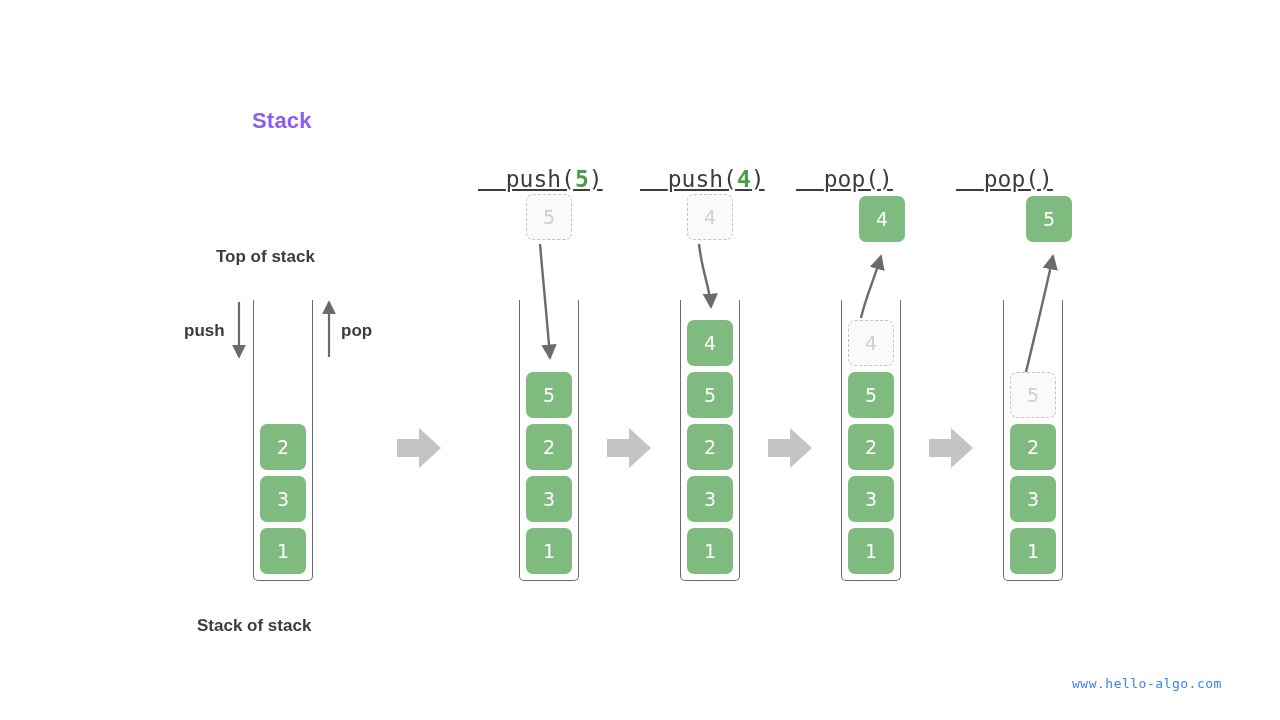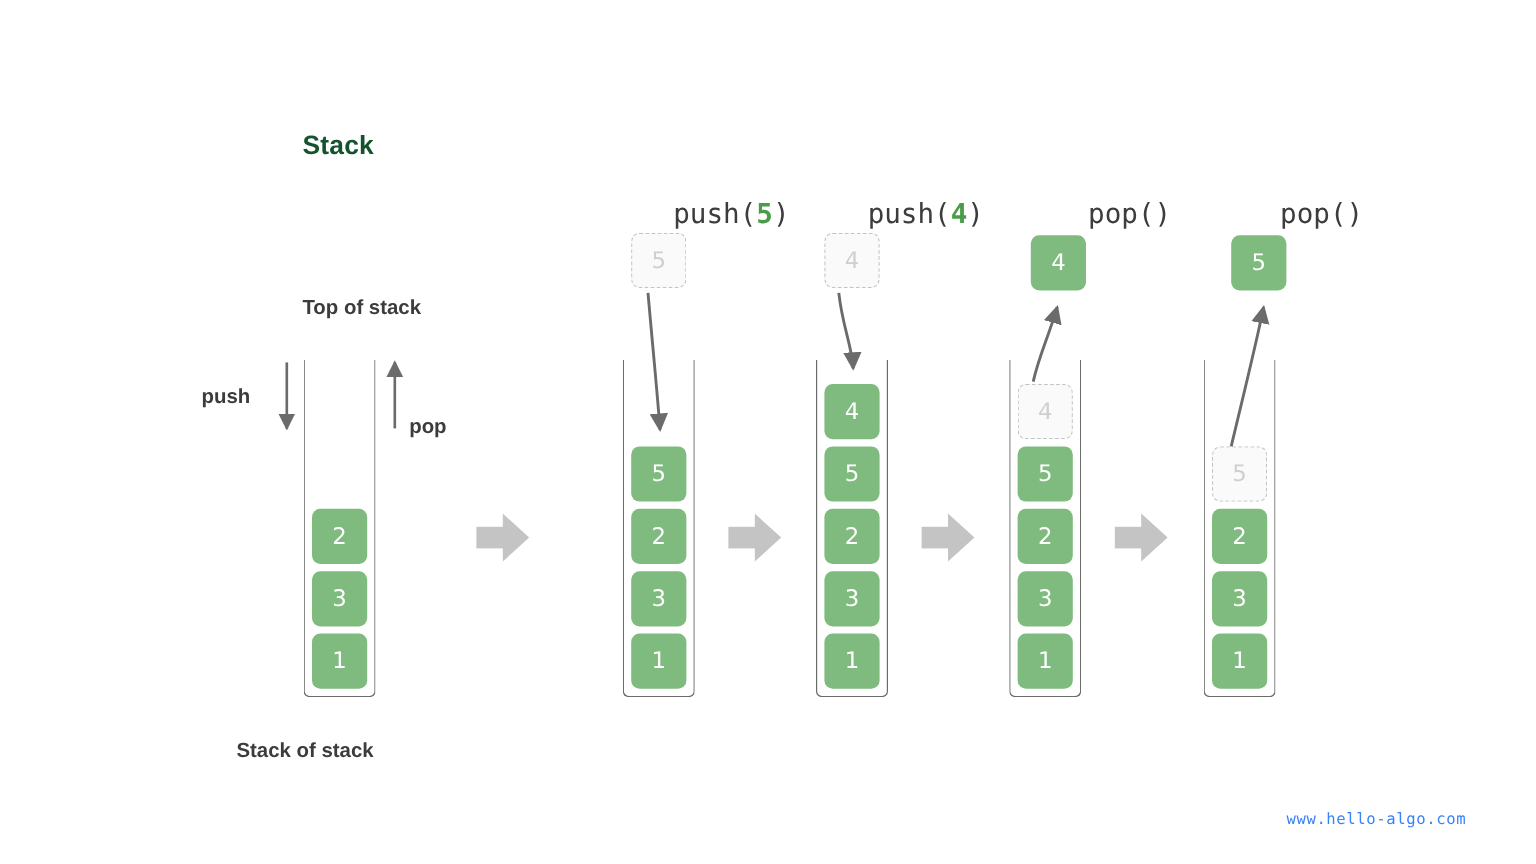--- a/index.html
+++ b/index.html
@@ -16,66 +16,65 @@
   }
 
   
   .abs { position: absolute; }
 
   
   #stack-title {
     left: 252px; top: 108px;
     font-size: 22px;
     font-weight: bold;
-    color: #14532d;
+    color: #8b5cf6;
     letter-spacing: .2px;
   }
   #top-of-stack-label {
     left: 216px; top: 247px;
     font-size: 17px;
     font-weight: bold;
     color: #3c3c3c;
-    margin-left: 36px;
   }
   #bottom-of-stack-label {
     left: 197px; top: 616px;
     font-size: 17px;
     font-weight: bold;
     color: #3c3c3c;
   }
   #push-label {
-    left: 168px; top: 321px;
+    left: 184px; top: 321px;
     font-size: 17px;
     font-weight: bold;
     color: #3c3c3c;
   }
   #pop-label {
     left: 341px; top: 321px;
     font-size: 17px;
     font-weight: bold;
     color: #3c3c3c;
-    margin-top: 25px;
   }
   #watermark {
     left: 1072px; top: 676px;
     font-family: "DejaVu Sans Mono", monospace;
     font-size: 13px;
     color: #3b82f6;
     letter-spacing: .5px;
   }
 
   
   .op-header {
     font-family: "DejaVu Sans Mono", monospace;
     font-size: 23px;
     color: #3c3c3c;
     white-space: pre;
-    text-align: right;
+    text-align: left;
     top: 140px;
     width: 180px;
+    text-decoration: underline;
   }
   .op-header .arg { color: #4a9c4a; font-weight: bold; }
 
   
   .stack-col { position: absolute; }
   .stack-walls {
     position: absolute;
     left: 0;
     width: 60px;
     border-left: 1.4px solid #6b6b6b;

